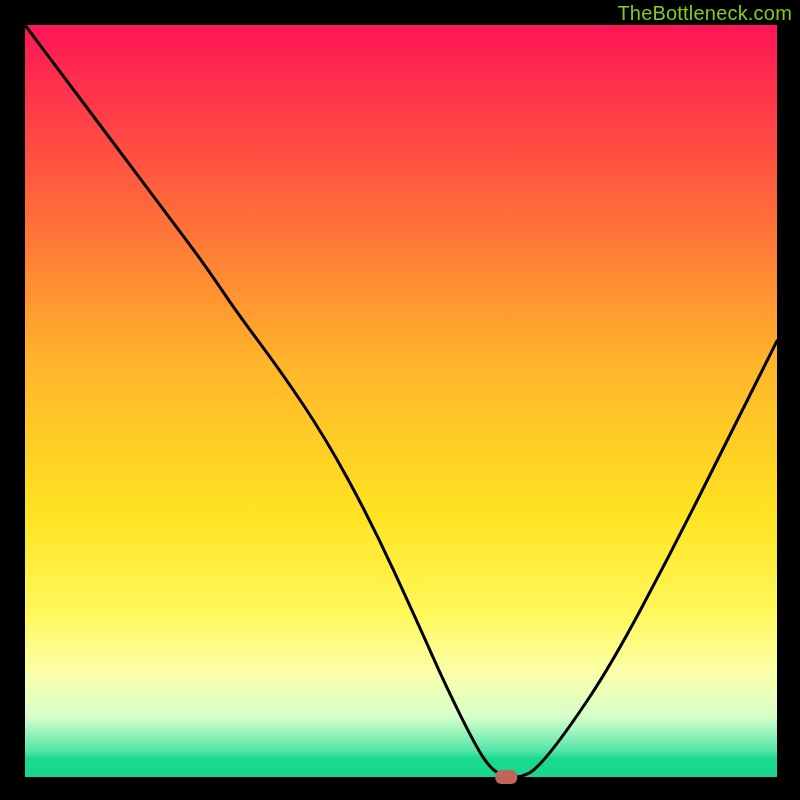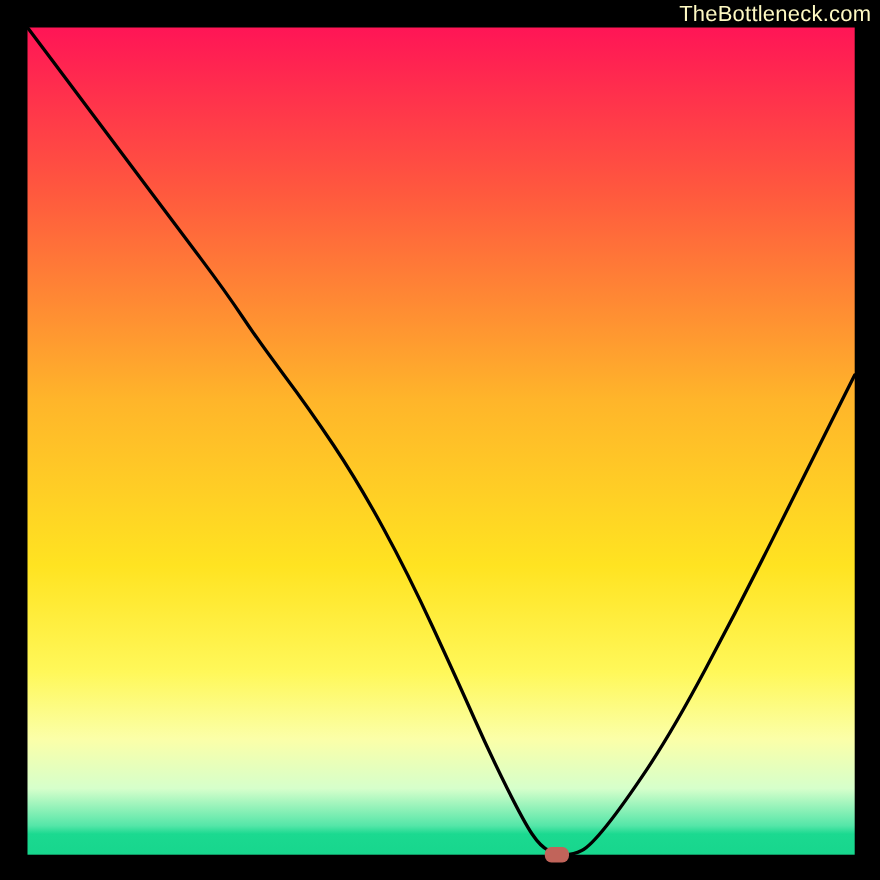--- a/index.html
+++ b/index.html
@@ -11,21 +11,21 @@
   .chart-container {
     position: relative;
     width: 800px;
     height: 800px;
     background: #000;
   }
   .watermark {
     position: absolute;
     top: 2px;
     right: 8px;
-    color: #fef9c3;
+    color: #84cc16;
     font-size: 20px;
     font-weight: 500;
     letter-spacing: 0.2px;
     z-index: 10;
     font-family: Arial, Helvetica, sans-serif;
   }
   svg {
     position: absolute;
     top: 0;
     left: 0;

